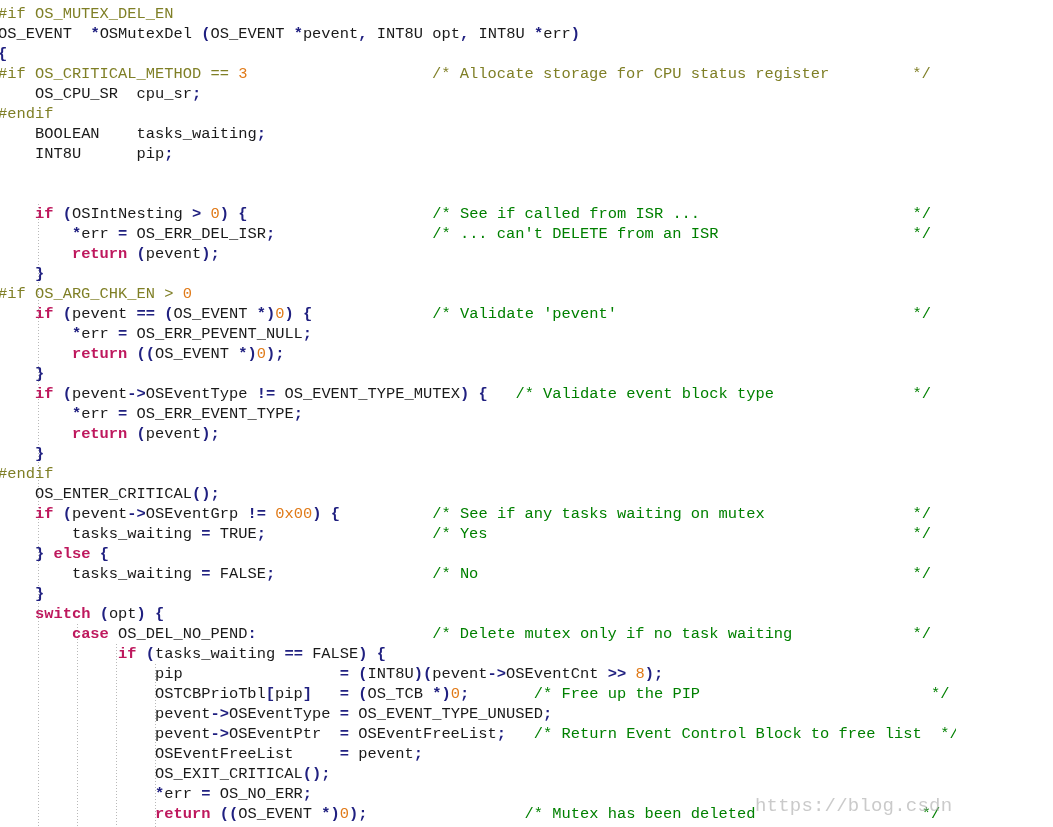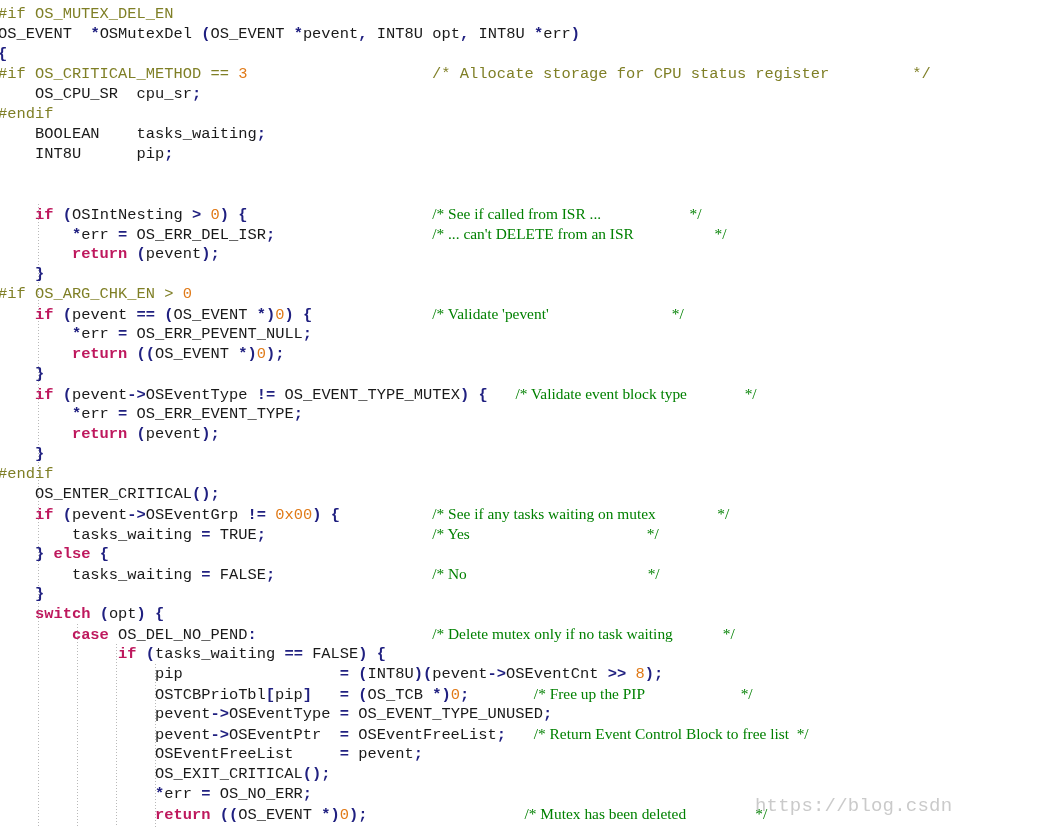--- a/index.html
+++ b/index.html
@@ -55,21 +55,21 @@
     -webkit-font-smoothing: none;
   }
 
   .ln { display: block; height: 20px; }
 
   
   .pp      { color: #7f7f26; }            
   .kw      { color: #be185d; font-weight: bold; }  
   .op      { color: #202080; font-weight: bold; }  
   .num     { color: #e07a18; }            
-  .cmt     { color: #008000; font-family: Liberation Serif, serif; }            
+  .cmt     { color: #008000; }            
   .id      { color: #1a1a1a; }            
 
   .watermark {
     position: absolute;
     left: 755px;
     top: 795px;
     font-family: Liberation Mono, monospace;
     font-size: 19px;
     color: rgba(170,170,170,0.62);
     white-space: pre;

